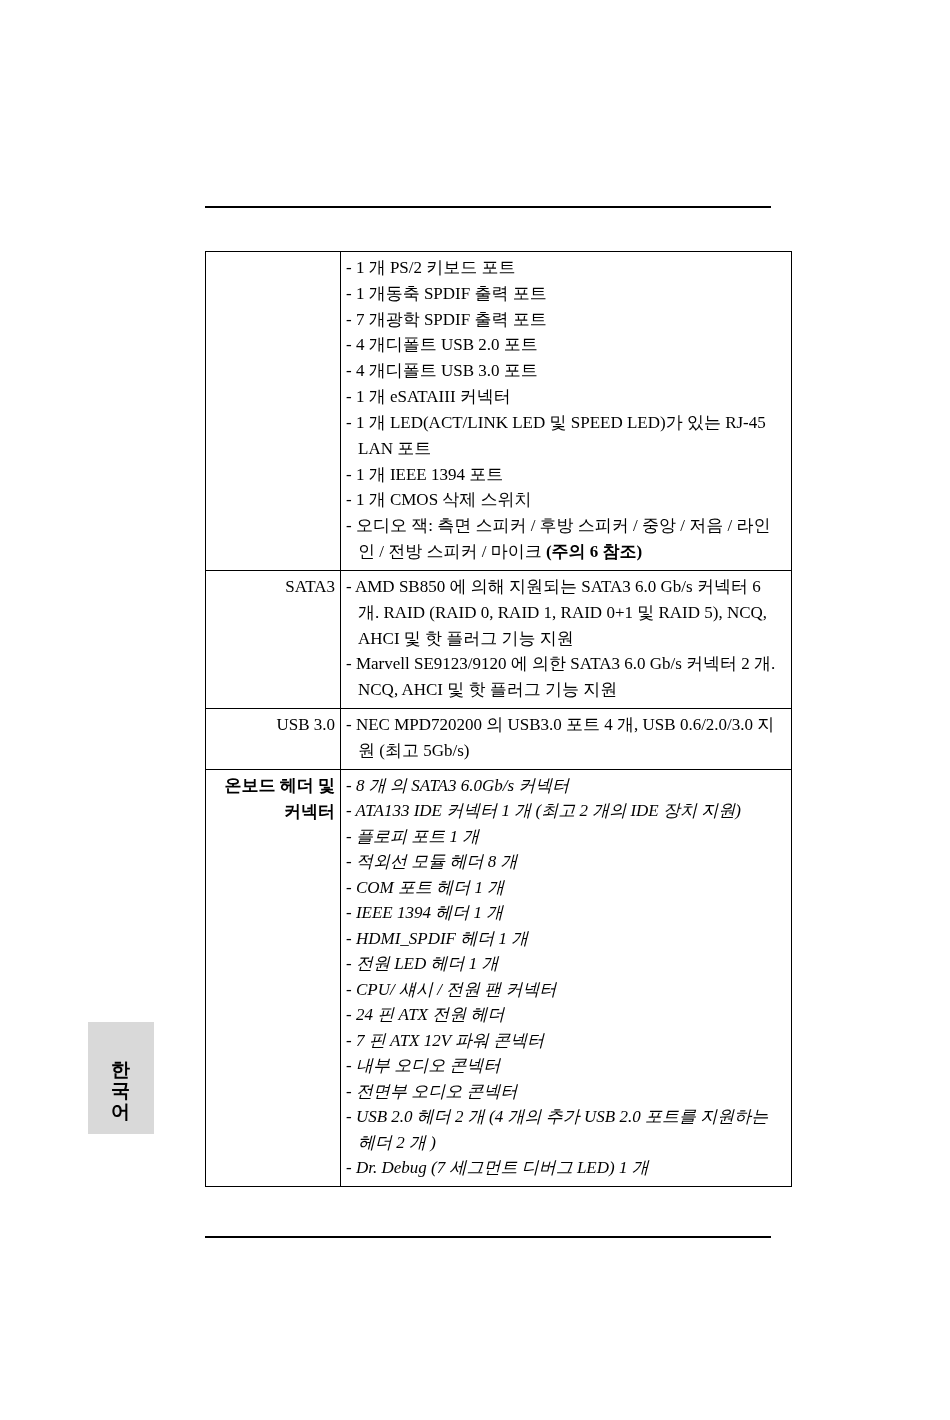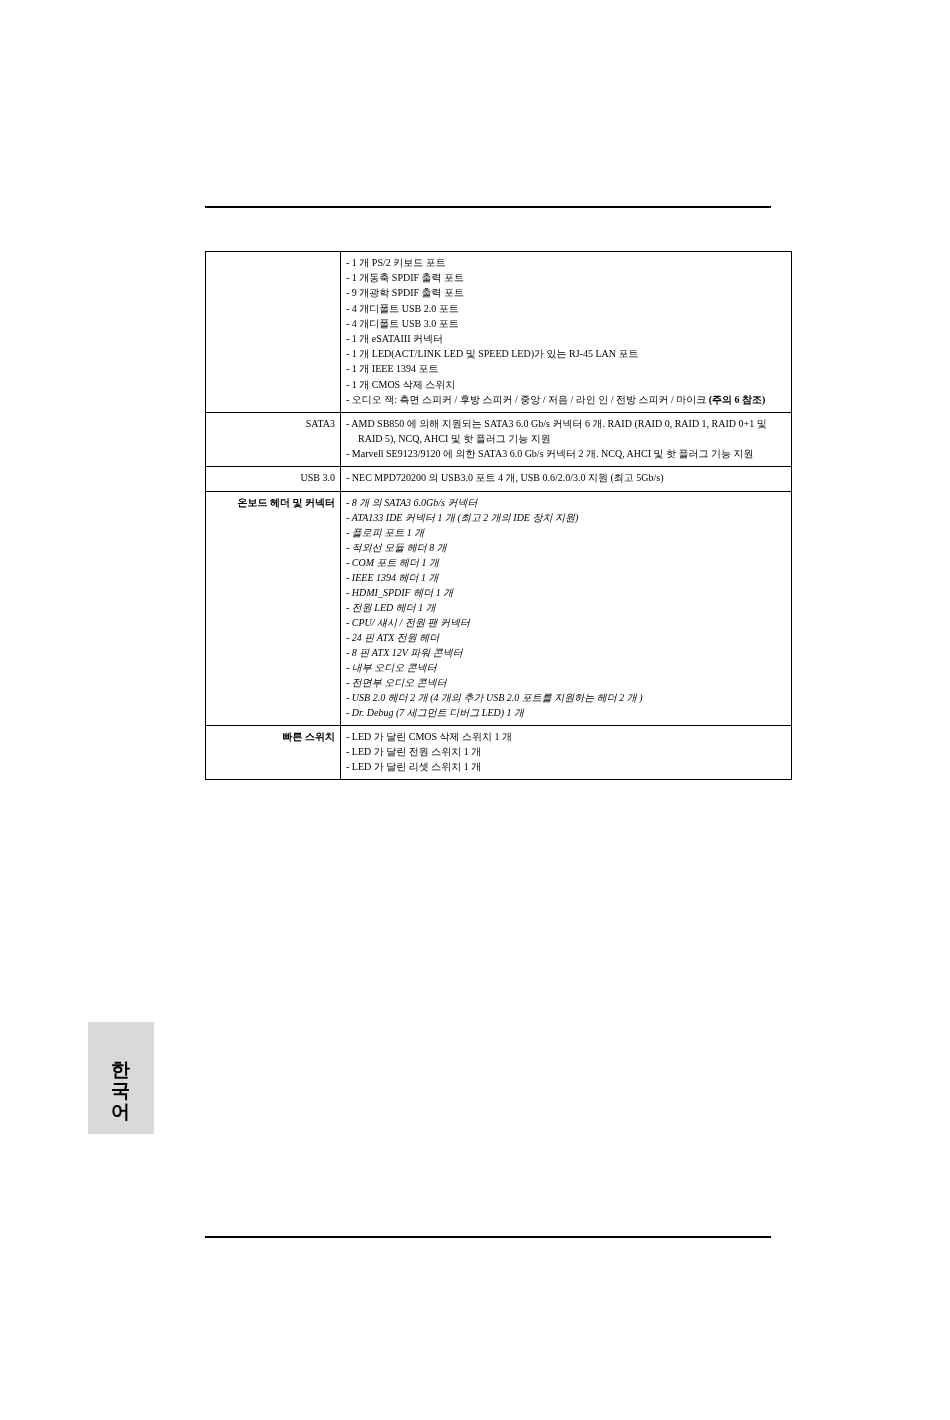--- a/index.html
+++ b/index.html
@@ -70,21 +70,21 @@
     left: 205px;
     top: 251px;
     width: 566px;
     border-collapse: collapse;
     table-layout: fixed;
   }
   table.spec td {
     border: 1px solid #000;
     vertical-align: top;
     padding: 3px 5px 5px 5px;
-    font-size: 10px;
+    font-size: 17px;
     line-height: 1.52;
   }
   td.label {
     width: 124px;
     font-family: "Liberation Serif", serif;
   }
   td.label .lbl {
     display: block;
     text-align: right;
   }
@@ -125,21 +125,21 @@
     <tbody>
 
       <tr>
         <td class="label">
           <span class="lbl"></span>
         </td>
         <td class="val">
           <ul>
             <li>- 1 개 PS/2 키보드 포트</li>
             <li>- 1 개동축 SPDIF 출력 포트</li>
-            <li>- 9 개광학 SPDIF 출력 포트</li>
+            <li>- 7 개광학 SPDIF 출력 포트</li>
             <li>- 4 개디폴트 USB 2.0 포트</li>
             <li>- 4 개디폴트 USB 3.0 포트</li>
             <li>- 1 개 eSATAIII 커넥터</li>
             <li>- 1 개 LED(ACT/LINK LED 및 SPEED LED)가 있는 RJ-45 LAN 포트</li>
             <li>- 1 개 IEEE 1394 포트</li>
             <li>- 1 개 CMOS 삭제 스위치</li>
             <li>- 오디오 잭:  측면 스피커 / 후방 스피커 / 중앙 / 저음 / 라인 인 / 전방 스피커 / 마이크 <span class="b">(주의 6 참조)</span></li>
           </ul>
         </td>
       </tr>
@@ -176,39 +176,27 @@
             <li>- 8 개 의 SATA3 6.0Gb/s 커넥터</li>
             <li>- ATA133 IDE 커넥터 1 개 (최고 2 개의 IDE 장치 지원)</li>
             <li>- 플로피 포트 1 개</li>
             <li>- 적외선 모듈 헤더 8 개</li>
             <li>- COM 포트 헤더 1 개</li>
             <li>- IEEE 1394 헤더 1 개</li>
             <li>- HDMI_SPDIF 헤더 1 개</li>
             <li>- 전원 LED 헤더 1 개</li>
             <li>- CPU/ 섀시 / 전원 팬 커넥터</li>
             <li>- 24 핀 ATX 전원 헤더</li>
-            <li>- 8 핀 ATX 12V 파워 콘넥터</li>
+            <li>- 7 핀 ATX 12V 파워 콘넥터</li>
             <li>- 내부 오디오 콘넥터</li>
             <li>- 전면부 오디오 콘넥터</li>
             <li>- USB 2.0 헤더 2 개 (4 개의 추가 USB 2.0 포트를 지원하는 헤더 2 개 )</li>
             <li>- Dr. Debug (7 세그먼트 디버그 LED) 1 개</li>
           </ul>
         </td>
       </tr>
 
-      <tr>
-        <td class="label">
-          <span class="lbl bold">빠른 스위치</span>
-        </td>
-        <td class="val">
-          <ul>
-            <li>- LED 가 달린 CMOS 삭제 스위치 1 개</li>
-            <li>- LED 가 달린 전원 스위치 1 개</li>
-            <li>- LED 가 달린 리셋 스위치 1 개</li>
-          </ul>
-        </td>
-      </tr>
 
     </tbody>
   </table>
 
   <div class="rule-bottom"></div>
 </div>
 
 </body></html>

